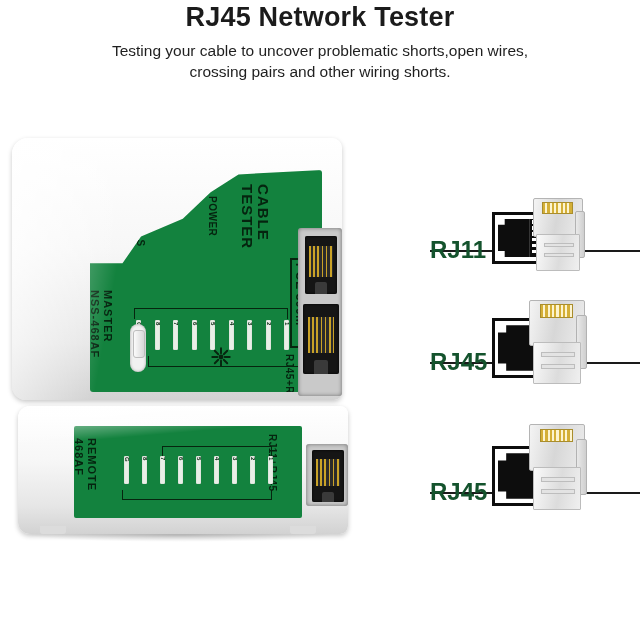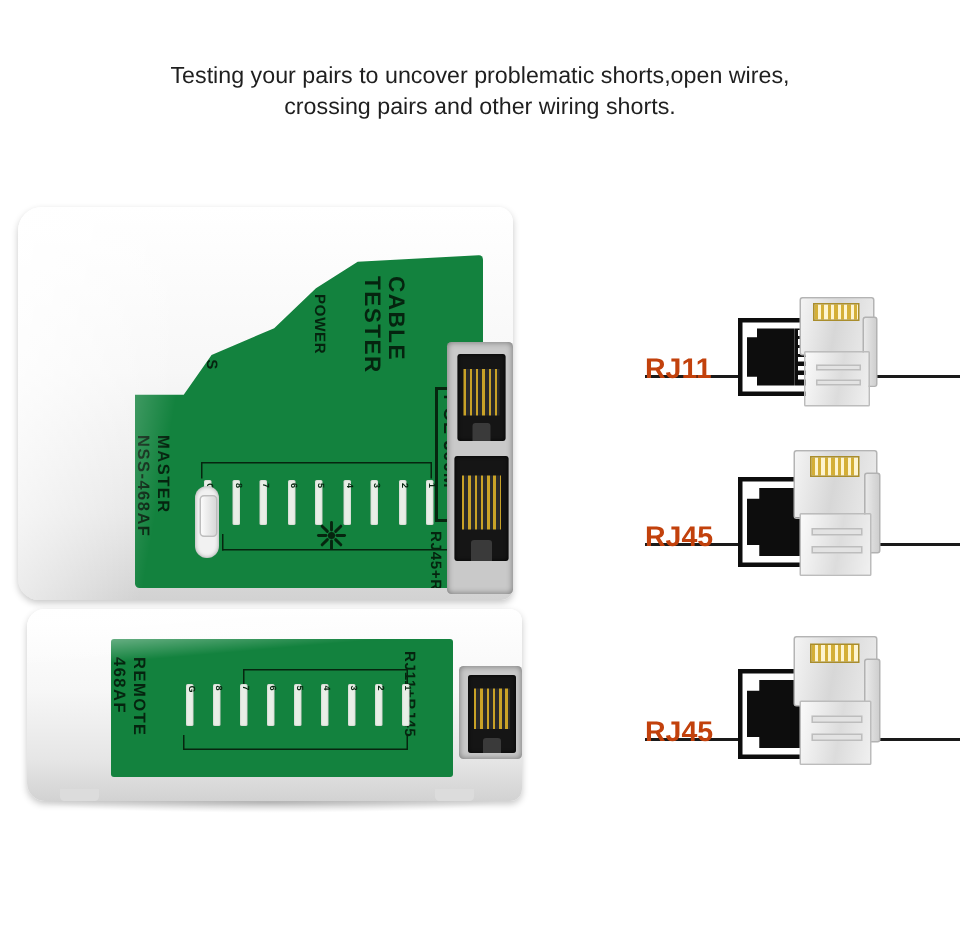--- a/index.html
+++ b/index.html
@@ -136,21 +136,21 @@
     color:#ffffff;font-size:14px;font-weight:bold;letter-spacing:-2px;
     font-family:"Liberation Serif", serif;
   }
 
   
   #power-starburst{position:absolute;left:198px;top:208px;width:22px;height:22px;}
 
   
   .rowline{position:absolute;height:2px;background:#1a1a1a;}
   .conn-name{
-    position:absolute;font-size:19px;font-weight:bold;color:#c2410c;
+    position:absolute;font-size:24px;font-weight:bold;color:#14532d;
   }
   .jackicon{
     position:absolute;border:3px solid #0d0d0d;background:#ffffff;
     box-sizing:border-box;
   }
   .jackicon .body{
     position:absolute;left:5%;top:8%;width:62%;height:84%;background:#0d0d0d;
     clip-path:polygon(22% 0%, 100% 0%, 100% 100%, 22% 100%, 22% 84%, 0% 84%, 0% 16%, 22% 16%);
   }
   .jackicon .contacts{
@@ -186,22 +186,23 @@
   .plug .band{
     position:absolute;left:16%;width:68%;height:7%;
     background:#e3e3e3;border:1px solid #bdbdbd;
   }
 </style>
 </head>
 <body>
 
 <div class="stage">
 
+  <div class="title">RJ45 Network Tester</div>
   <div class="subtitle">
-    <span>Testing your pairs to uncover problematic shorts,open wires,</span><br>
+    <span>Testing your cable to uncover problematic shorts,open wires,</span><br>
     <span>crossing pairs and other wiring shorts.</span>
   </div>
 
   <div id="master-shadow"></div>
   <div class="shell" id="master-unit">
 
     <div class="greenlabel" id="master-label">
 
       <div class="vtext" style="left:182px;top:14px;font-size:15px;letter-spacing:1px;">CABLE</div>
       <div class="vtext" style="left:166px;top:14px;font-size:15px;letter-spacing:1px;">TESTER</div>

